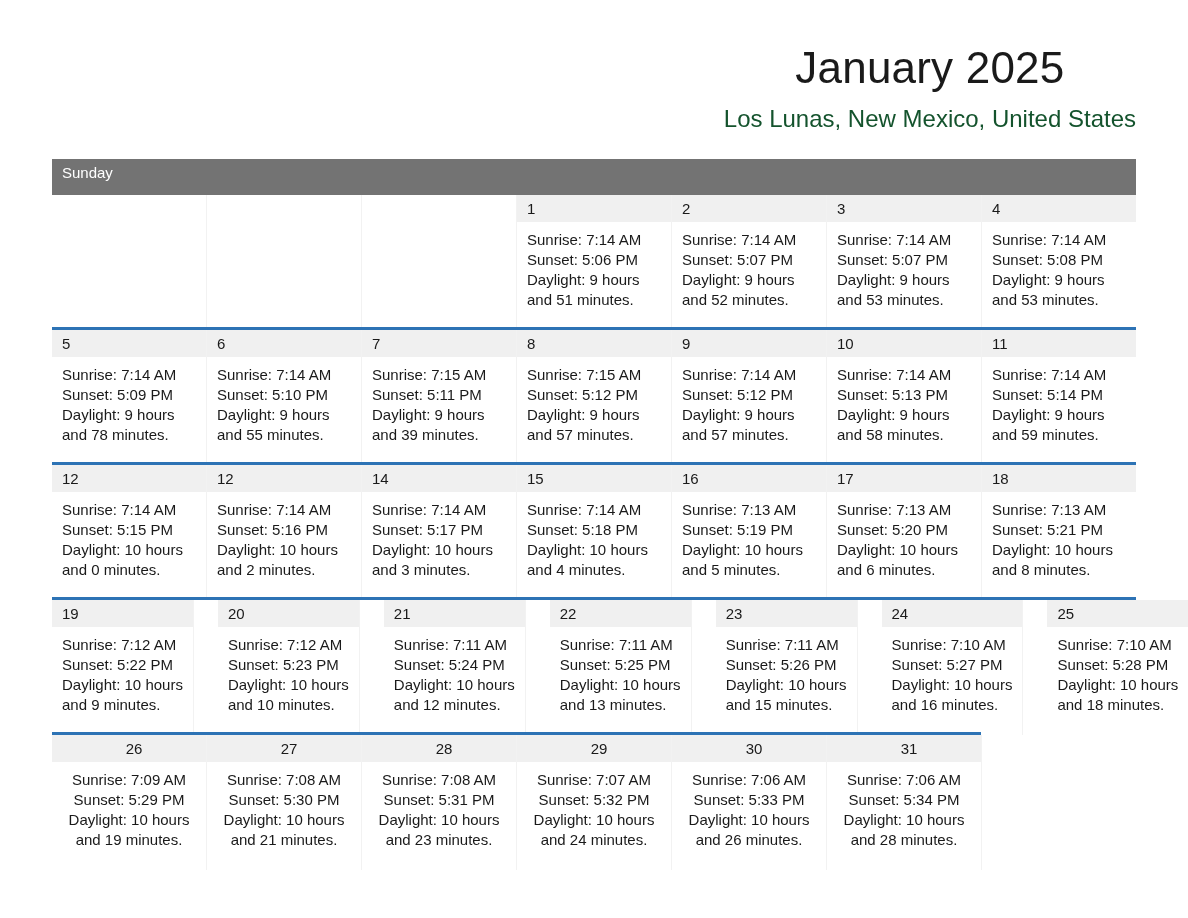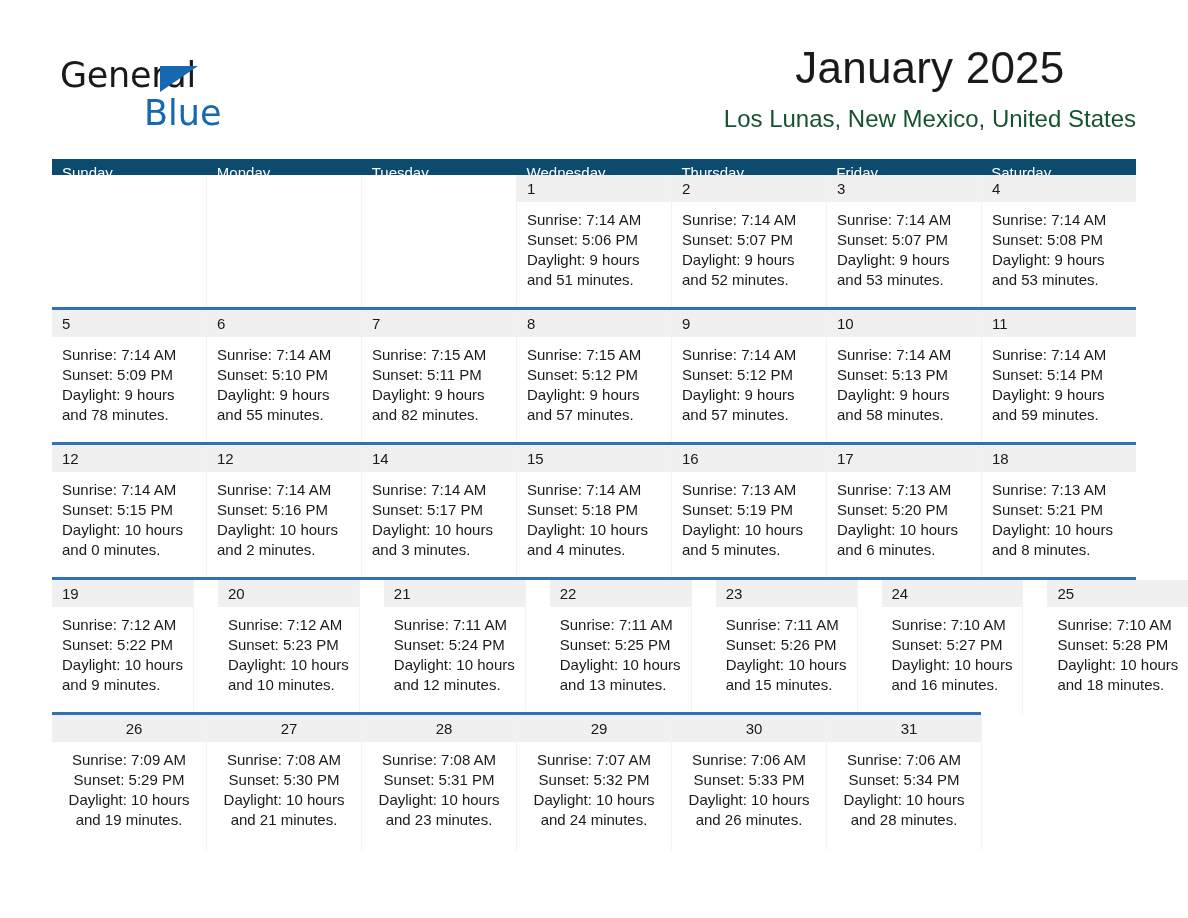--- a/index.html
+++ b/index.html
@@ -91,22 +91,23 @@
 
   
   .calendar {
     position: absolute;
     left: 52px;
     top: 159px;
     width: 1084px;
   }
   .weekdays {
     display: flex;
-    background: #0c4a6e;
-    height: 16px;
+    background: #737373;
+    height: 36px;
+    flex-direction: column;
   }
   .weekday {
     flex: 1 1 0;
     color: #ffffff;
     font-size: 15px;
     line-height: 28px;
     padding-left: 10px;
     box-sizing: border-box;
     white-space: nowrap;
   }
@@ -155,25 +156,20 @@
     color: #1a1a1a;
   }
   .day .info div { white-space: nowrap; }
 </style>
 </head>
 <body>
 
 <div class="page">
 
   <div class="header">
-    <div class="logo">
-      <span class="logo-general">General</span>
-      <span class="logo-tri"></span>
-      <span class="logo-blue">Blue</span>
-    </div>
     <div class="title-block">
       <div class="month-title">January 2025</div>
       <div class="location">Los Lunas, New Mexico, United States</div>
     </div>
   </div>
 
   <div class="calendar">
     <div class="weekdays">
         <div class="weekday">Sunday</div>
         <div class="weekday">Monday</div>
@@ -253,21 +249,21 @@
               <div>Daylight: 9 hours</div>
               <div>and 55 minutes.</div>
             </div>
           </div>
           <div class="day">
             <div class="datenum">7</div>
             <div class="info">
               <div>Sunrise: 7:15 AM</div>
               <div>Sunset: 5:11 PM</div>
               <div>Daylight: 9 hours</div>
-              <div>and 82 minutes.</div>
+              <div>and 39 minutes.</div>
             </div>
           </div>
           <div class="day">
             <div class="datenum">8</div>
             <div class="info">
               <div>Sunrise: 7:15 AM</div>
               <div>Sunset: 5:12 PM</div>
               <div>Daylight: 9 hours</div>
               <div>and 57 minutes.</div>
             </div>

